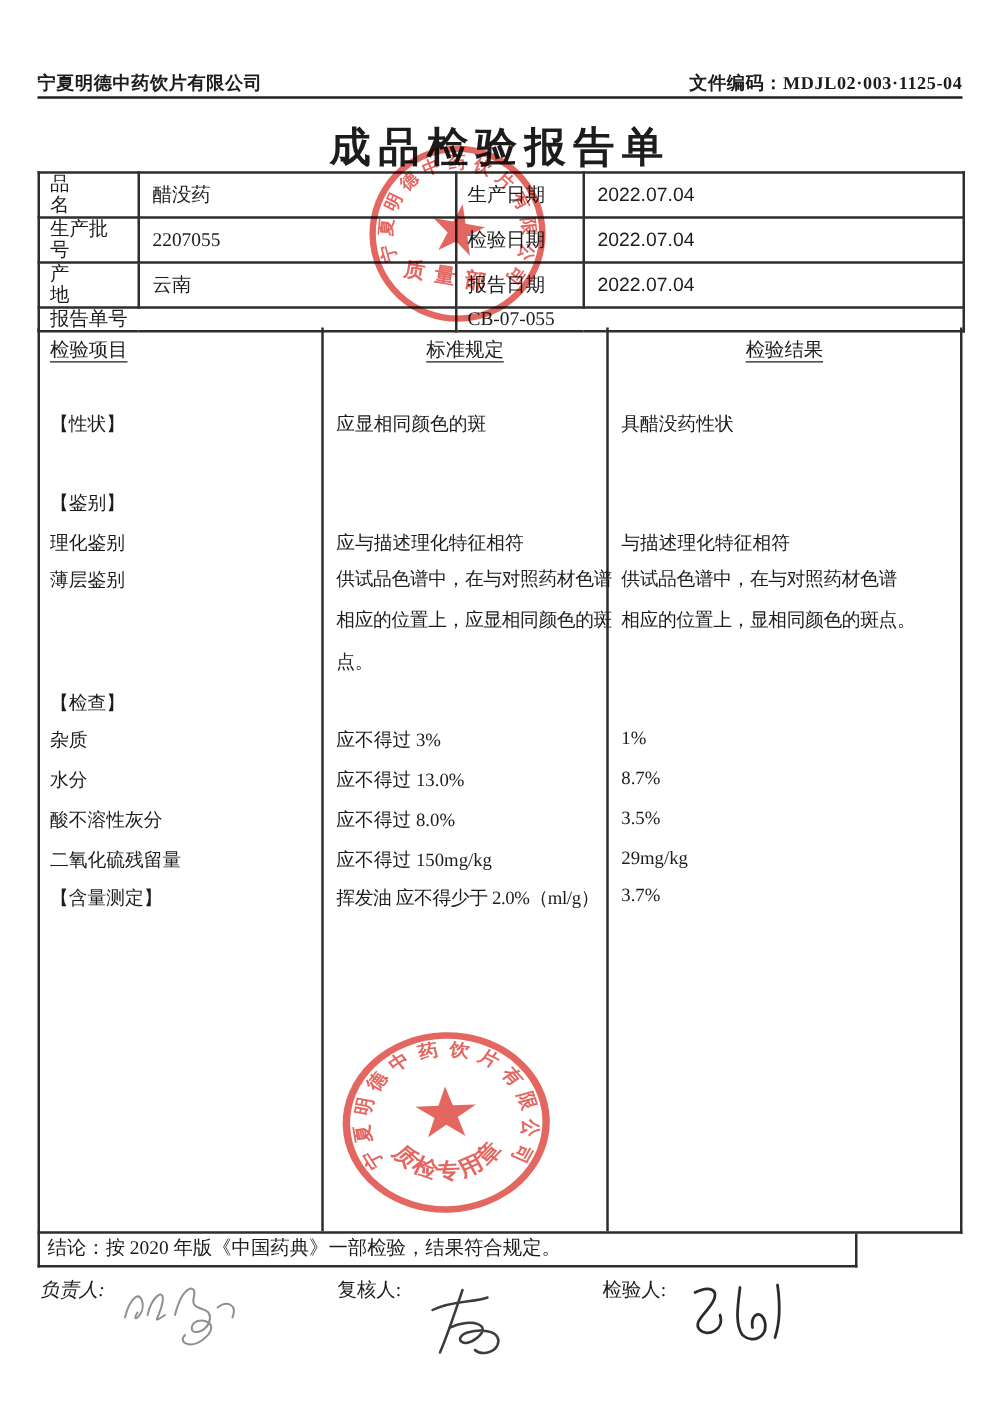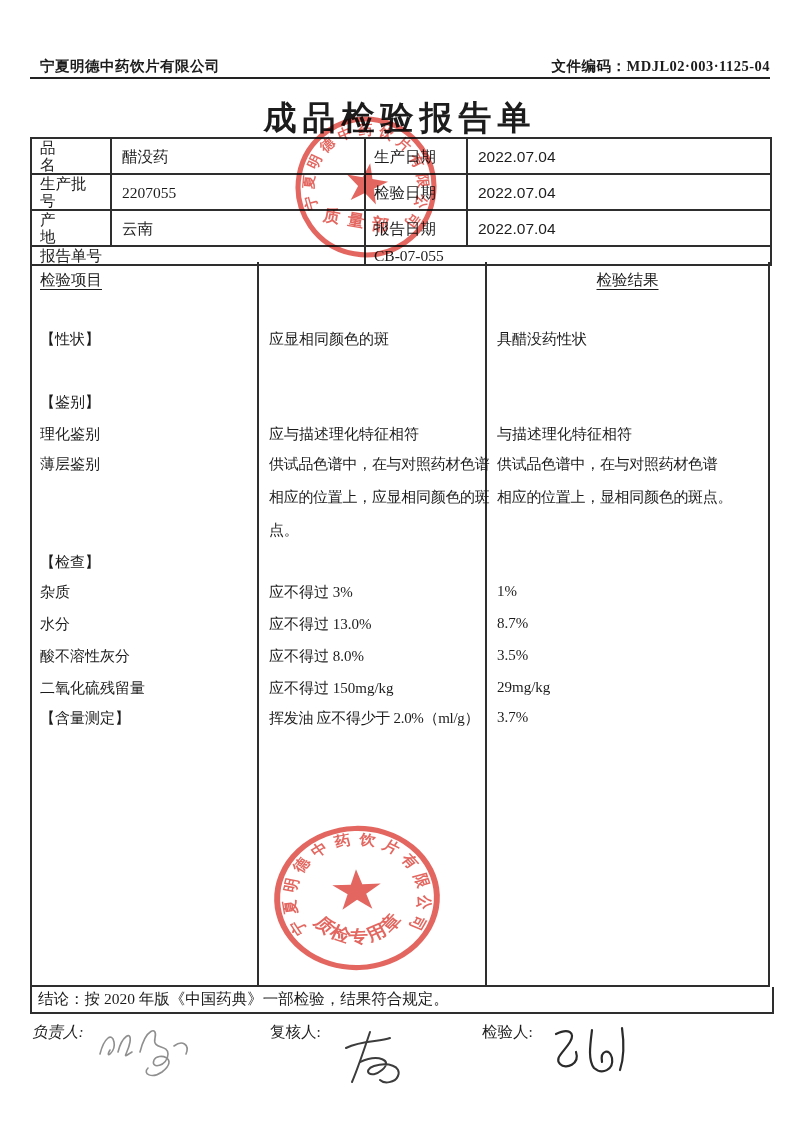--- a/index.html
+++ b/index.html
@@ -8,21 +8,21 @@
     width:800px;height:1131px;
     background:#ffffff;
     font-family:"Liberation Serif","DejaVu Serif",serif;
     color:#1c1c1c;
     overflow:hidden;
   }
   .abs{position:absolute;}
   .nowrap{white-space:nowrap;}
 
   
-  .co-name{top:57px;left:40px;font-size:14.5px;font-weight:600;letter-spacing:.5px;}
+  .co-name{top:57px;left:30px;font-size:14.5px;font-weight:600;letter-spacing:.5px;}
   .doc-code{top:57px;right:30px;font-size:14.5px;font-weight:600;letter-spacing:.5px;}
   .head-rule{top:77px;left:30px;width:740px;height:2px;background:#222;}
   .title{top:84px;left:0;width:800px;text-align:center;font-size:33px;font-weight:bold;letter-spacing:6px;margin-top:12px;}
 
   
   table.info{
     position:absolute;top:137px;left:30px;width:740px;height:125px;
     border-collapse:collapse;table-layout:fixed;
     font-size:15.5px;
   }
@@ -44,21 +44,21 @@
   .h-res{left:455px;width:281px;text-align:center;}
   .c-item{left:8px;white-space:nowrap;}
   .c-std{left:237px;white-space:nowrap;}
   .c-res{left:465px;white-space:nowrap;}
   .ml{white-space:pre-line !important;line-height:33px;letter-spacing:-.3px;}
   .c-std.ml{width:222px;}
   .c-res.ml{width:250px;}
 
   
   .conclusion{
-    top:987px;left:30px;width:744px;height:27px;
+    top:987px;left:30px;width:656px;height:27px;
     border:2px solid #2e2e2e;border-top:none;box-sizing:border-box;
     font-size:15.5px;line-height:24px;padding-left:6px;
   }
 
   
   .sig-label{top:1022px;font-size:15.5px;}
   .sl1{left:32px;font-style:italic;} .sl2{left:270px;} .sl3{left:482px;}
   .sig-svg{overflow:visible;}
 
   
@@ -108,20 +108,21 @@
       <td colspan="2">CB-07-055</td>
     </tr>
   </tbody>
     </table>
 
   <div class="abs spec">
     <div class="vline vl1"></div>
     <div class="vline vl2"></div>
 
     <div class="abs spec-h h-item nowrap">检验项目</div>
+    <div class="abs spec-h h-std">标准规定</div>
     <div class="abs spec-h h-res">检验结果</div>
 
     <div class="abs c-item" style="top:68px">【性状】</div>
     <div class="abs c-std" style="top:68px">应显相同颜色的斑</div>
     <div class="abs c-res" style="top:68px">具醋没药性状</div>
 
     <div class="abs c-item" style="top:131px">【鉴别】</div>
 
     <div class="abs c-item" style="top:163px">理化鉴别</div>
     <div class="abs c-std" style="top:163px">应与描述理化特征相符</div>

